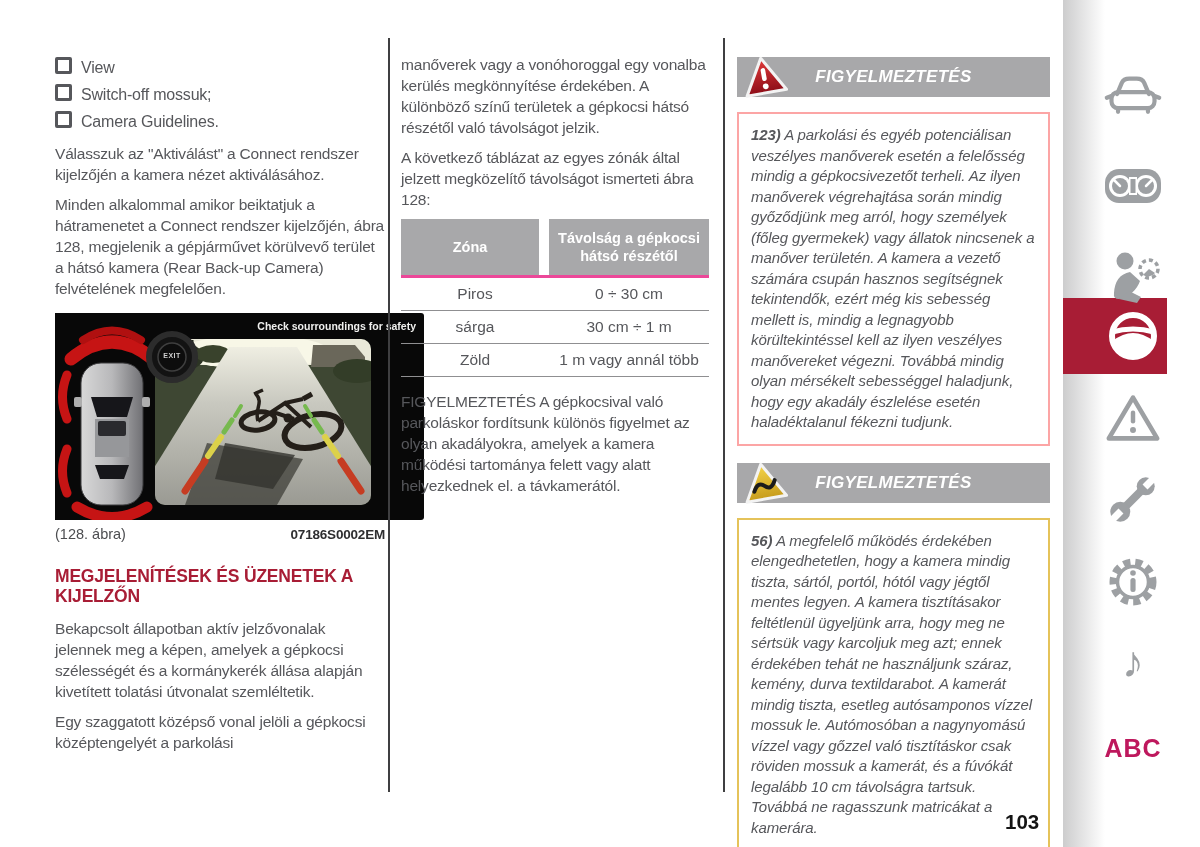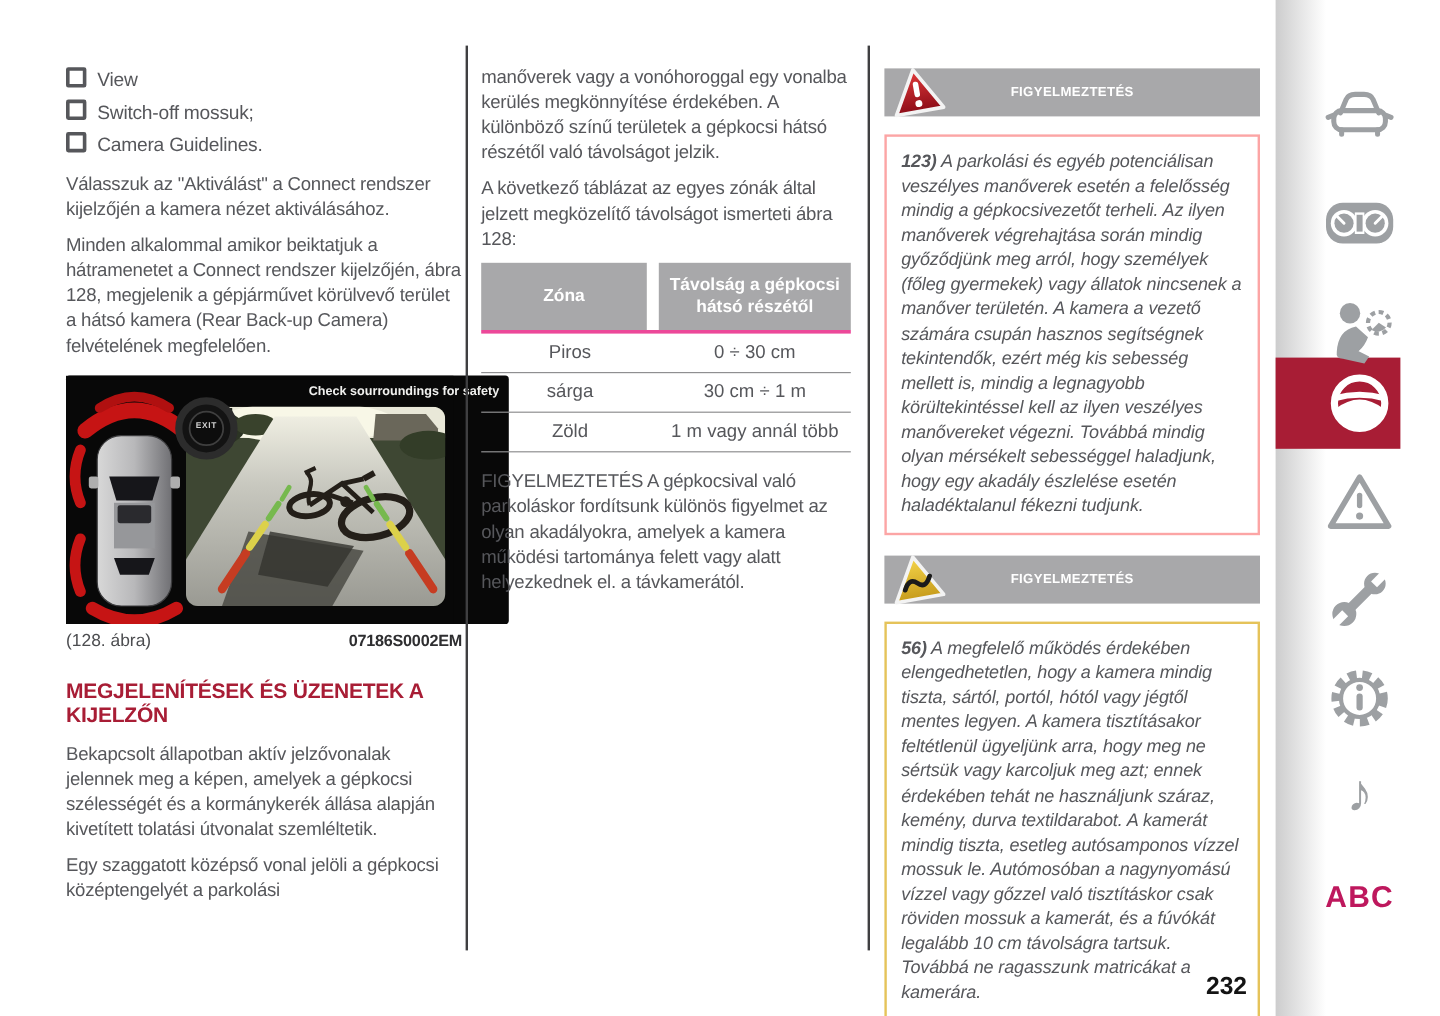--- a/index.html
+++ b/index.html
@@ -32,21 +32,21 @@
   .ztable .trow{display:flex;border-bottom:1px solid #8f8f91;height:32px;align-items:center;}
   .ztable .td1{width:148px;text-align:center;font-size:15.5px;}
   .ztable .td2{flex:1;text-align:center;font-size:15.5px;}
   
   .vline{position:absolute;width:2px;background:#3f3f41;top:38px;height:754px;}
   #vline1{left:388px;}
   #vline2{left:723px;}
   
   #right-col{left:737px;width:313px;top:57px;}
   .warn-bar{position:relative;height:40px;background:#a8a8aa;margin-bottom:15px;}
-  .warn-bar-label{display:block;text-align:center;line-height:40px;color:#ffffff;font-weight:bold;font-size:11px;letter-spacing:.3px;}
+  .warn-bar-label{display:block;text-align:center;line-height:40px;color:#ffffff;font-weight:bold;font-style:italic;font-size:17px;letter-spacing:.3px;}
   .warn-bar .warn-icon{position:absolute;left:3px;top:-3px;}
   .warn-box{border:2px solid #fca5a5;padding:11px 12px;margin-bottom:17px;}
   .warn-box.yellow{border-color:#e5c35a;}
   .warn-box .wtext{font-style:italic;font-size:15px;line-height:20.5px;letter-spacing:-0.1px;color:#56575b;}
   .warn-box .wnum{font-weight:bold;font-style:italic;}
   
   .sidebar-shade{position:absolute;left:1063px;top:0;width:42px;height:847px;background:linear-gradient(to right,rgba(110,110,112,.35),rgba(255,255,255,0));pointer-events:none;}
   .side-item{position:absolute;left:1103px;width:60px;height:60px;display:flex;align-items:center;justify-content:center;}
   .active-band{position:absolute;left:1063px;top:298px;width:104px;height:76px;background:#a81d35;}
   .side-note{font-size:44px;color:#9da0a3;line-height:1;}
@@ -315,13 +315,13 @@
 </div>
 
 <div class="side-item" style="top:632px;">
   <span class="side-note">♪</span>
 </div>
 
 <div class="side-item" style="top:718px;">
   <span class="side-abc">ABC</span>
 </div>
 
-<div class="page-num">232</div>
+<div class="page-num">103</div>
 
 </body></html>

